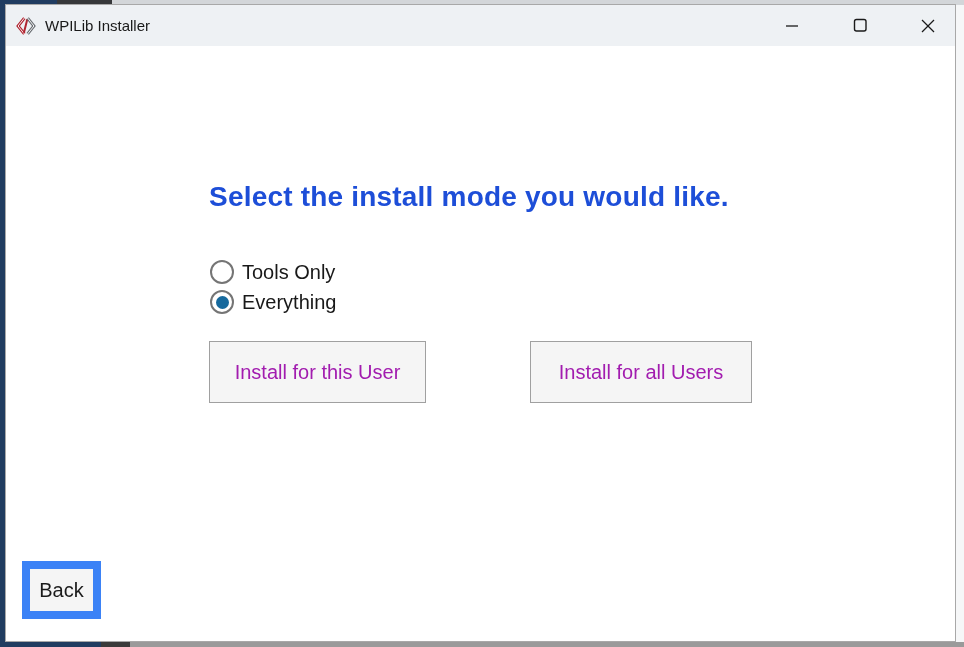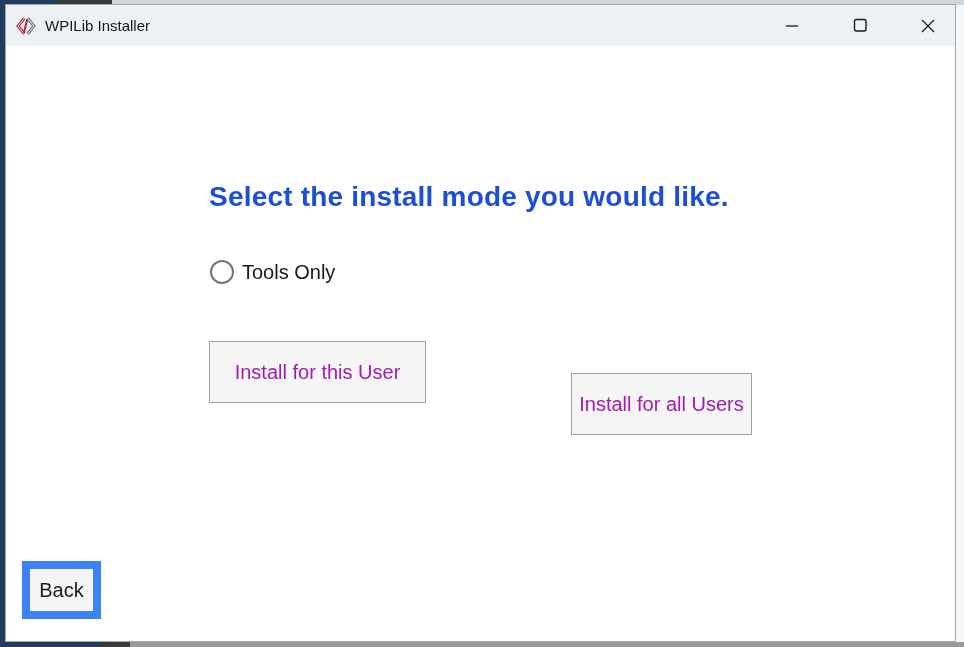--- a/index.html
+++ b/index.html
@@ -118,22 +118,28 @@
   </div>
 
   <div class="column">
     <div class="heading">Select the install mode you would like.</div>
 
     <div class="radio-group">
       <div class="radio-row">
         <span class="radio-circle"></span>
         <span class="radio-label">Tools Only</span>
       </div>
+      <div class="radio-row selected">
+        <span class="radio-circle">
+            <span class="radio-dot"></span>
+          </span>
+        <span class="radio-label">Everything</span>
+      </div>
     </div>
 
     <div class="install-row">
       <button class="install-btn">Install for this User</button>
-      <button class="install-btn" style="width:181px;margin-top:32px;">Install for all Users</button>
+      <button class="install-btn" style="width:222px;">Install for all Users</button>
     </div>
   </div>
 
   <button class="back-btn">Back</button>
 </div>
 
 </body></html>

